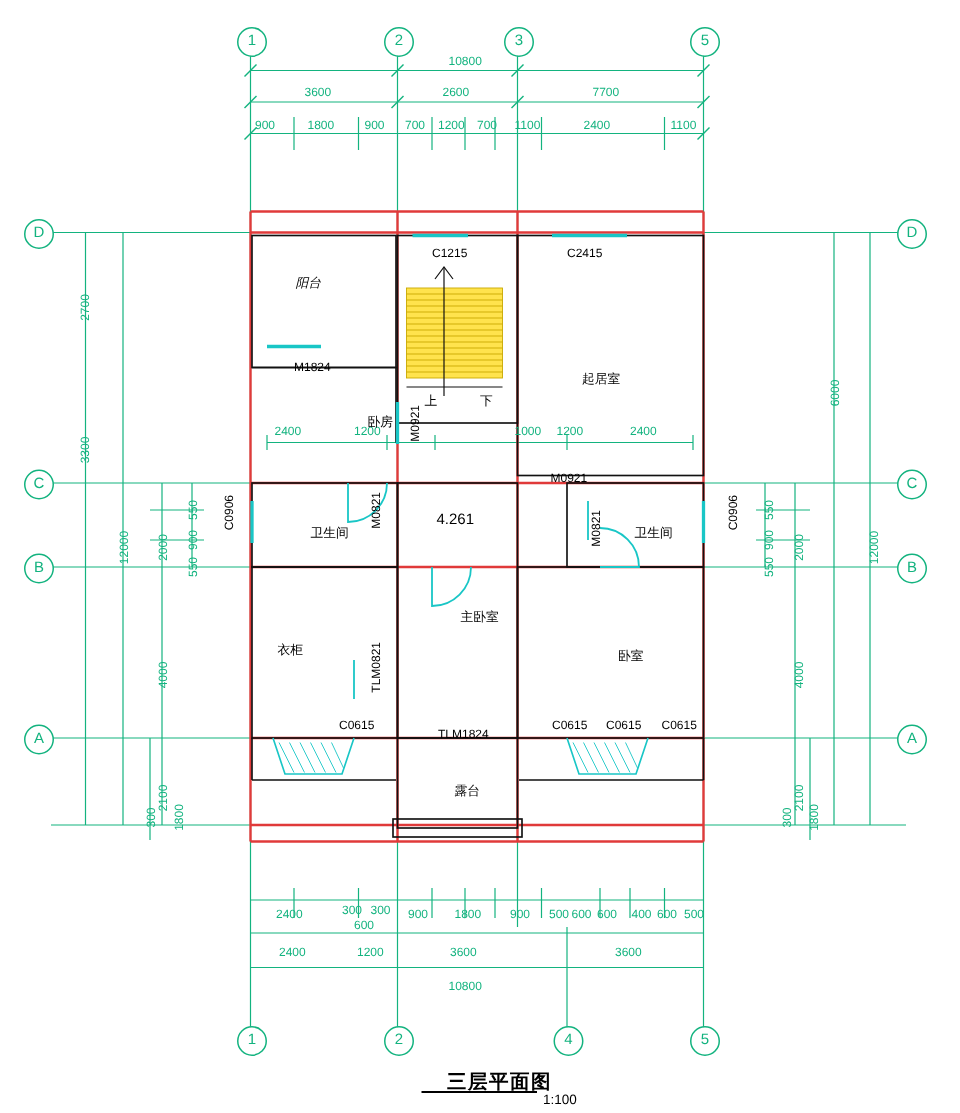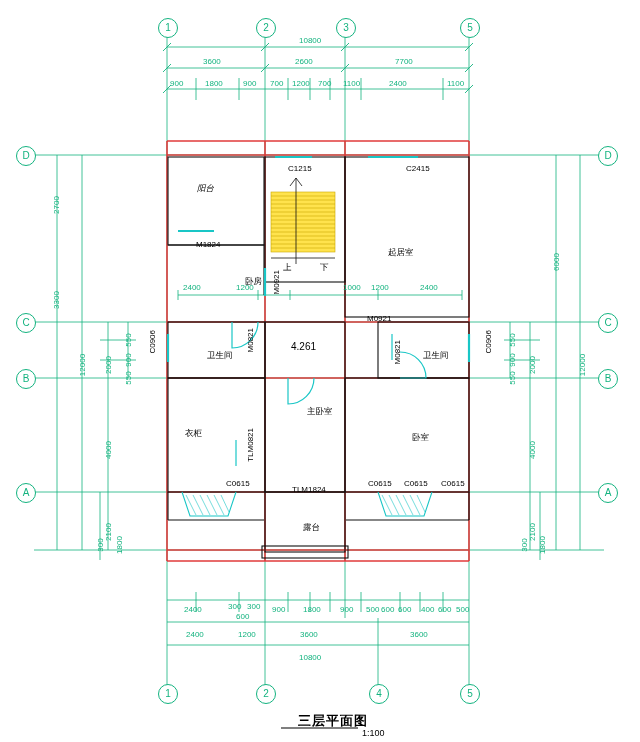--- a/index.html
+++ b/index.html
@@ -310,21 +310,21 @@
 <div class="abs lbl-cn" style="left:296px;top:407px;margin-left:11px;">主卧室</div>
 <div class="abs lbl-cn" style="left:412px;top:433px;">卧室</div>
 <div class="abs lbl-cn" style="left:303px;top:523px;">露台</div>
 
 <div class="abs room-level" style="left:291px;top:341px;">4.261</div>
 
 <div class="abs lbl-cn" style="left:283px;top:263px;">上</div>
 <div class="abs lbl-cn" style="left:320px;top:263px;">下</div>
 
 <div class="abs lbl" style="left:288px;top:164px;">C1215</div>
-<div class="abs lbl" style="left:406px;top:164px;">C2415</div>
+<div class="abs lbl" style="left:378px;top:164px;">C2415</div>
 <div class="abs lbl" style="left:196px;top:240px;">M1824</div>
 <div class="abs lbl-v" style="left:272px;top:270px;transform:rotate(-90deg) translate(-100%,0);">M0921</div>
 <div class="abs lbl" style="left:367px;top:314px;">M0921</div>
 <div class="abs lbl-v" style="left:148px;top:330px;transform:rotate(-90deg) translate(-100%,0);">C0906</div>
 <div class="abs lbl-v" style="left:246px;top:328px;transform:rotate(-90deg) translate(-100%,0);">M0821</div>
 <div class="abs lbl-v" style="left:393px;top:340px;transform:rotate(-90deg) translate(-100%,0);">M0821</div>
 <div class="abs lbl-v" style="left:484px;top:330px;transform:rotate(-90deg) translate(-100%,0);">C0906</div>
 <div class="abs lbl-v" style="left:246px;top:428px;transform:rotate(-90deg) translate(-100%,0);">TLM0821</div>
 <div class="abs lbl" style="left:226px;top:479px;">C0615</div>
 <div class="abs lbl" style="left:292px;top:485px;">TLM1824</div>

